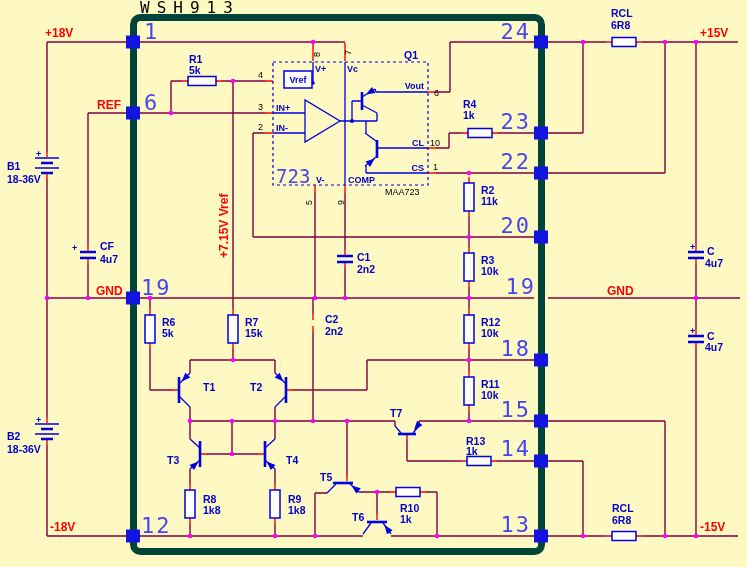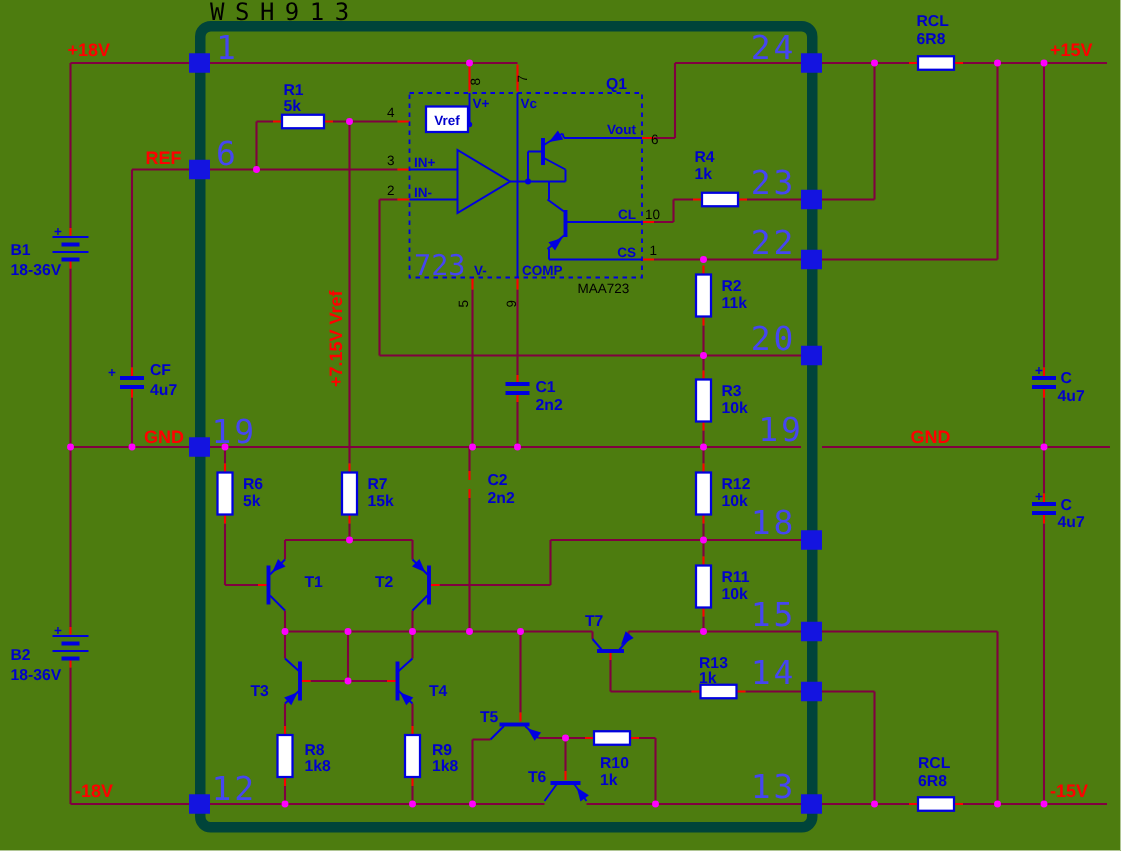--- a/index.html
+++ b/index.html
@@ -1,16 +1,16 @@
 <!DOCTYPE html>
 <html><head>
 <meta charset="utf-8">
 <style>
   html,body{margin:0;padding:0;background:#fff}
-  .wrap{position:relative;width:747px;height:567px;background:#4d7c0f;overflow:hidden}
+  .wrap{position:relative;width:747px;height:567px;background:#fef9c3;overflow:hidden}
   text{font-family:"Liberation Sans",sans-serif}
   .pn{font-family:"DejaVu Sans Mono",monospace;font-size:22px;fill:#4646f0;letter-spacing:2px}
   .net{font-family:"Liberation Sans",sans-serif;font-size:12px;font-weight:bold;fill:#ff0000}
   .cl{font-family:"Liberation Sans",sans-serif;font-size:10.5px;font-weight:bold;fill:#0000cd}
   .bk{font-family:"Liberation Sans",sans-serif;font-size:9px;fill:#000}
   .pad{font-family:"Liberation Sans",sans-serif;font-size:9px;font-weight:bold;fill:#0000cd}
   .big{font-family:"DejaVu Sans Mono",monospace;font-size:19px;fill:#4646f0}
   .ttl{font-family:"DejaVu Sans Mono",monospace;font-size:16px;fill:#000;letter-spacing:7px}
   .e{text-anchor:end}.m{text-anchor:middle}
   .w{stroke:#800040;stroke-width:1.4;fill:none}

